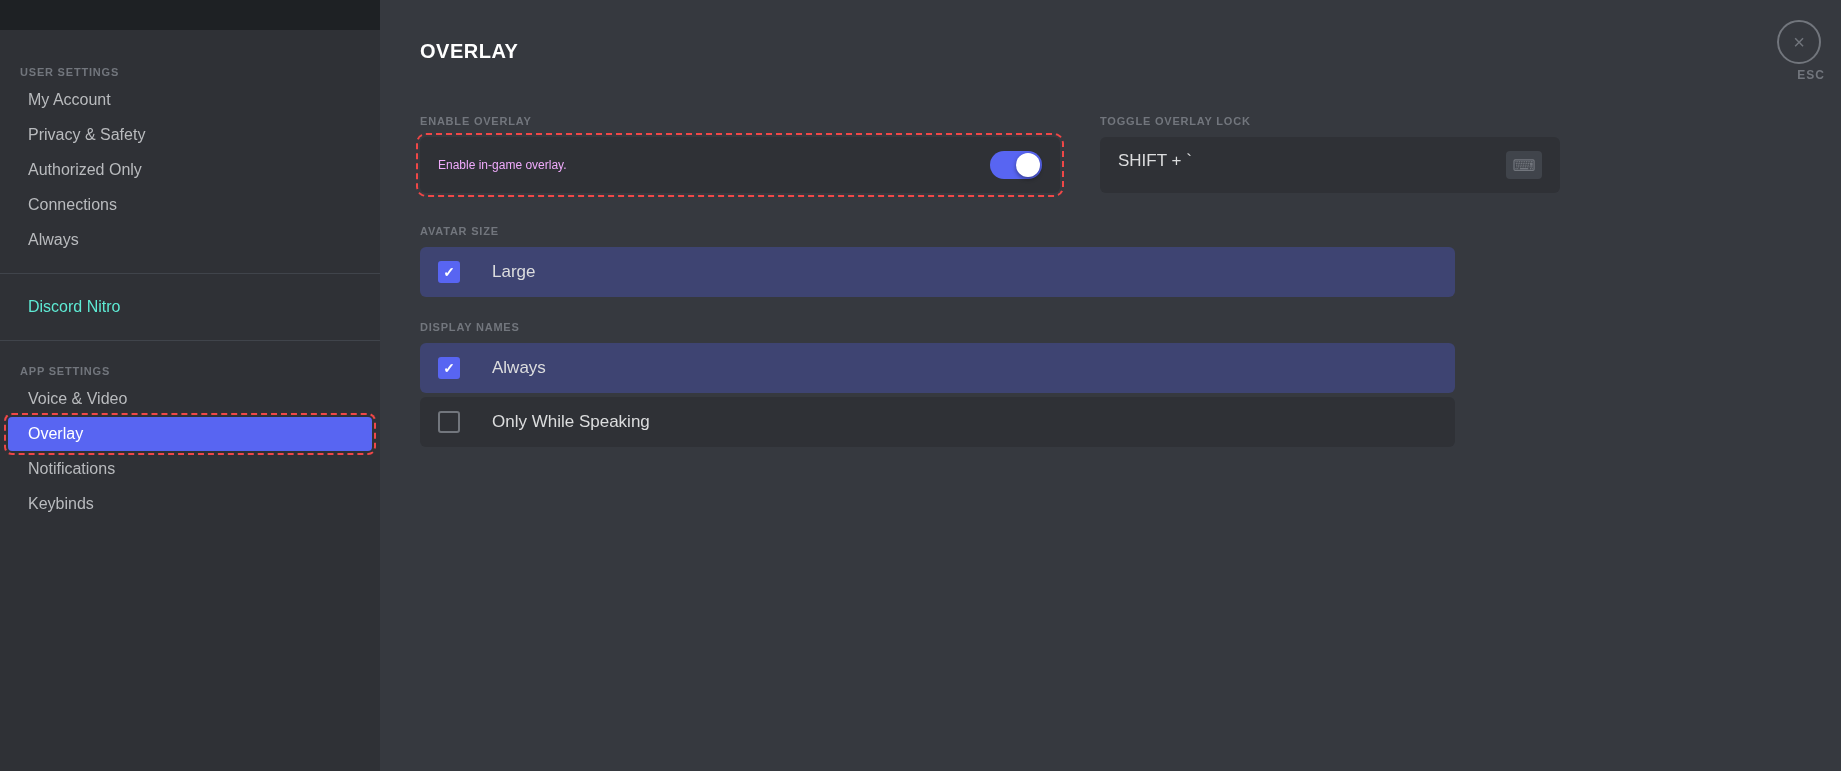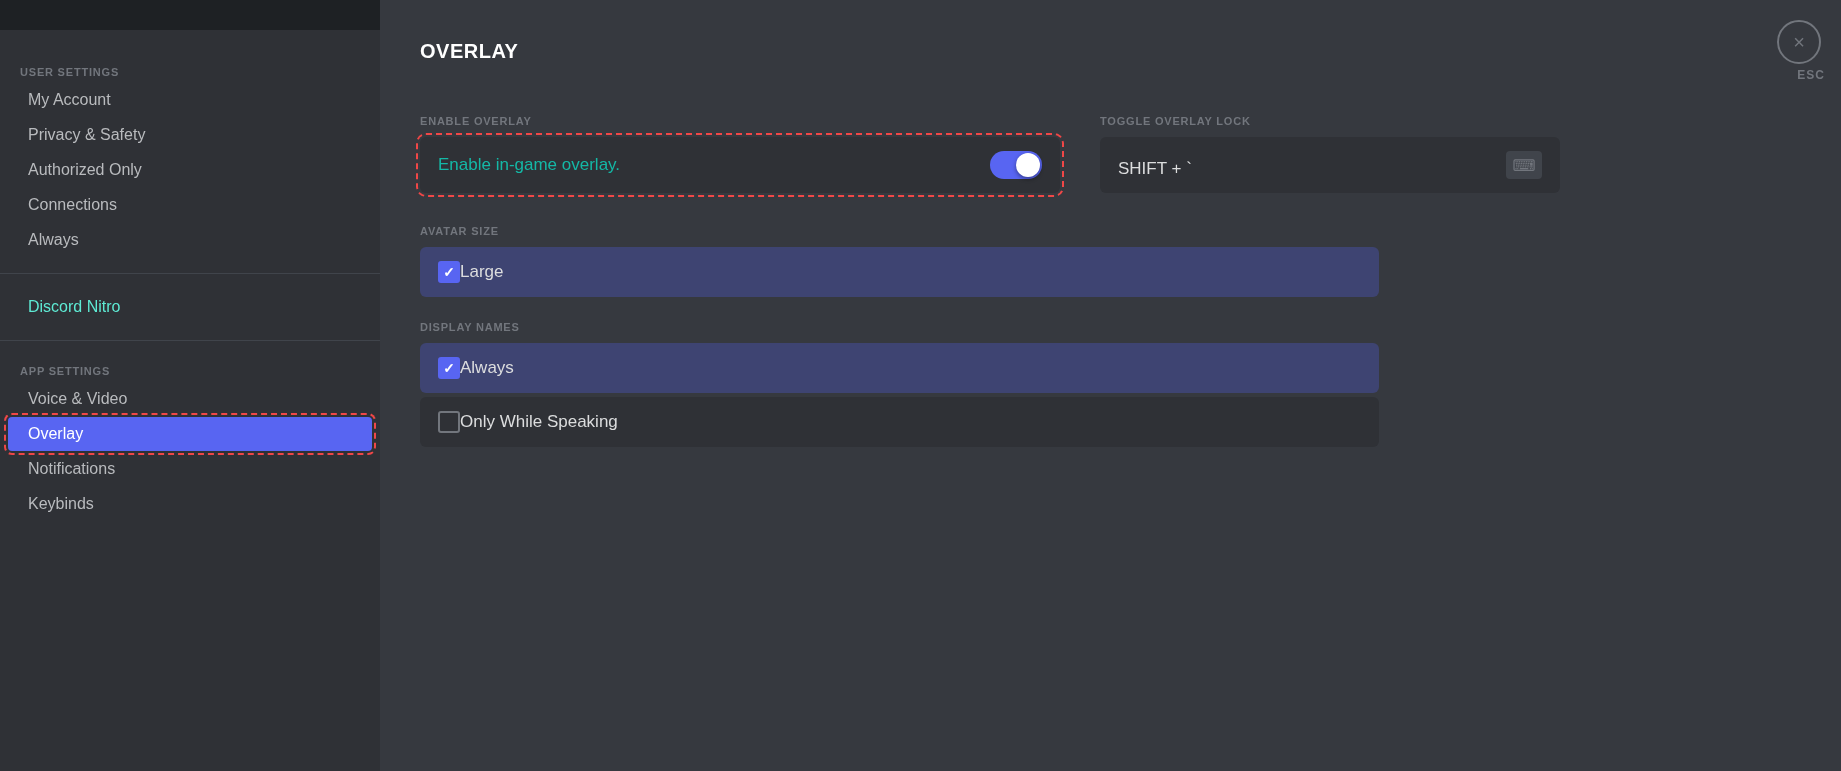--- a/index.html
+++ b/index.html
@@ -94,23 +94,23 @@
       background-color: #2f3136;
       border-radius: 6px;
       padding: 14px 18px;
       margin-bottom: 4px;
       outline: 2px dashed #f04747;
       outline-offset: 2px;
       width: 640px;
     }
 
     .overlay-enable-label {
-      font-size: 17px;
+      font-size: 12px;
       font-weight: 500;
-      color: #14b8a6;
+      color: #f0abfc;
     }
 
     
     .toggle-container {
       position: relative;
       width: 52px;
       height: 28px;
     }
 
     .toggle-track {
@@ -136,21 +136,21 @@
     
     .overlay-sections-row {
       display: flex;
       gap: 40px;
       align-items: flex-start;
       margin-bottom: 28px;
     }
 
     .toggle-lock-row {
       display: flex;
-      align-items: flex-end;
+      align-items: flex-start;
       gap: 12px;
       background-color: #2f3136;
       border-radius: 6px;
       padding: 14px 18px;
       min-width: 460px;
     }
 
     .toggle-lock-text {
       font-size: 17px;
       font-weight: 500;
@@ -171,22 +171,22 @@
     }
 
     
     .option-row {
       display: flex;
       align-items: center;
       background-color: #2f3136;
       border-radius: 6px;
       padding: 14px 18px;
       margin-bottom: 4px;
-      width: 959px;
-      gap: 0;
+      width: 1035px;
+      gap: 32px;
     }
 
     .option-row.selected {
       background-color: #3e4472;
     }
 
     .checkbox {
       width: 22px;
       height: 22px;
       border: 2px solid #72767d;

